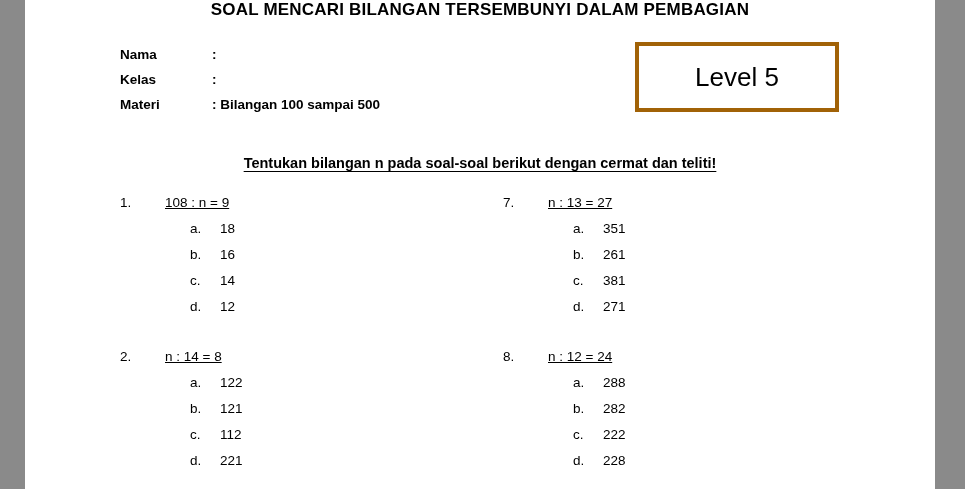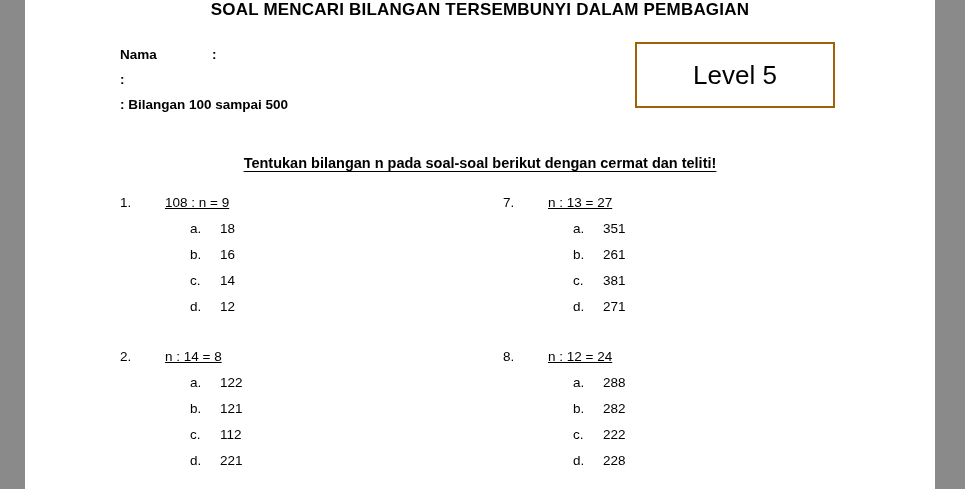--- a/index.html
+++ b/index.html
@@ -46,21 +46,21 @@
   }
   .meta-value {
     white-space: pre;
   }
   .level-box {
     position: absolute;
     left: 610px;
     top: 42px;
     width: 196px;
     height: 62px;
-    border: 2px solid #a16207;
+    border: 4px solid #a16207;
     display: flex;
     align-items: center;
     justify-content: center;
     font-size: 26px;
     color: #000;
   }
   .instruction {
     position: absolute;
     left: 0;
     top: 140px;
@@ -127,23 +127,25 @@
 <div class="page">
 
   <div class="doc-title">SOAL MENCARI BILANGAN TERSEMBUNYI DALAM PEMBAGIAN</div>
 
   <div class="meta">
     <div class="meta-row">
       <div class="meta-label">Nama</div>
       <div class="meta-value">:</div>
     </div>
     <div class="meta-row">
+      <div class="meta-label">Kelas</div>
       <div class="meta-value">:</div>
     </div>
     <div class="meta-row">
+      <div class="meta-label">Materi</div>
       <div class="meta-value">: Bilangan 100 sampai 500</div>
     </div>
   </div>
 
   <div class="level-box">
     <span>Level 5</span>
   </div>
 
   <div class="instruction">
     <span>Tentukan bilangan n pada soal-soal berikut dengan cermat dan teliti!</span>

